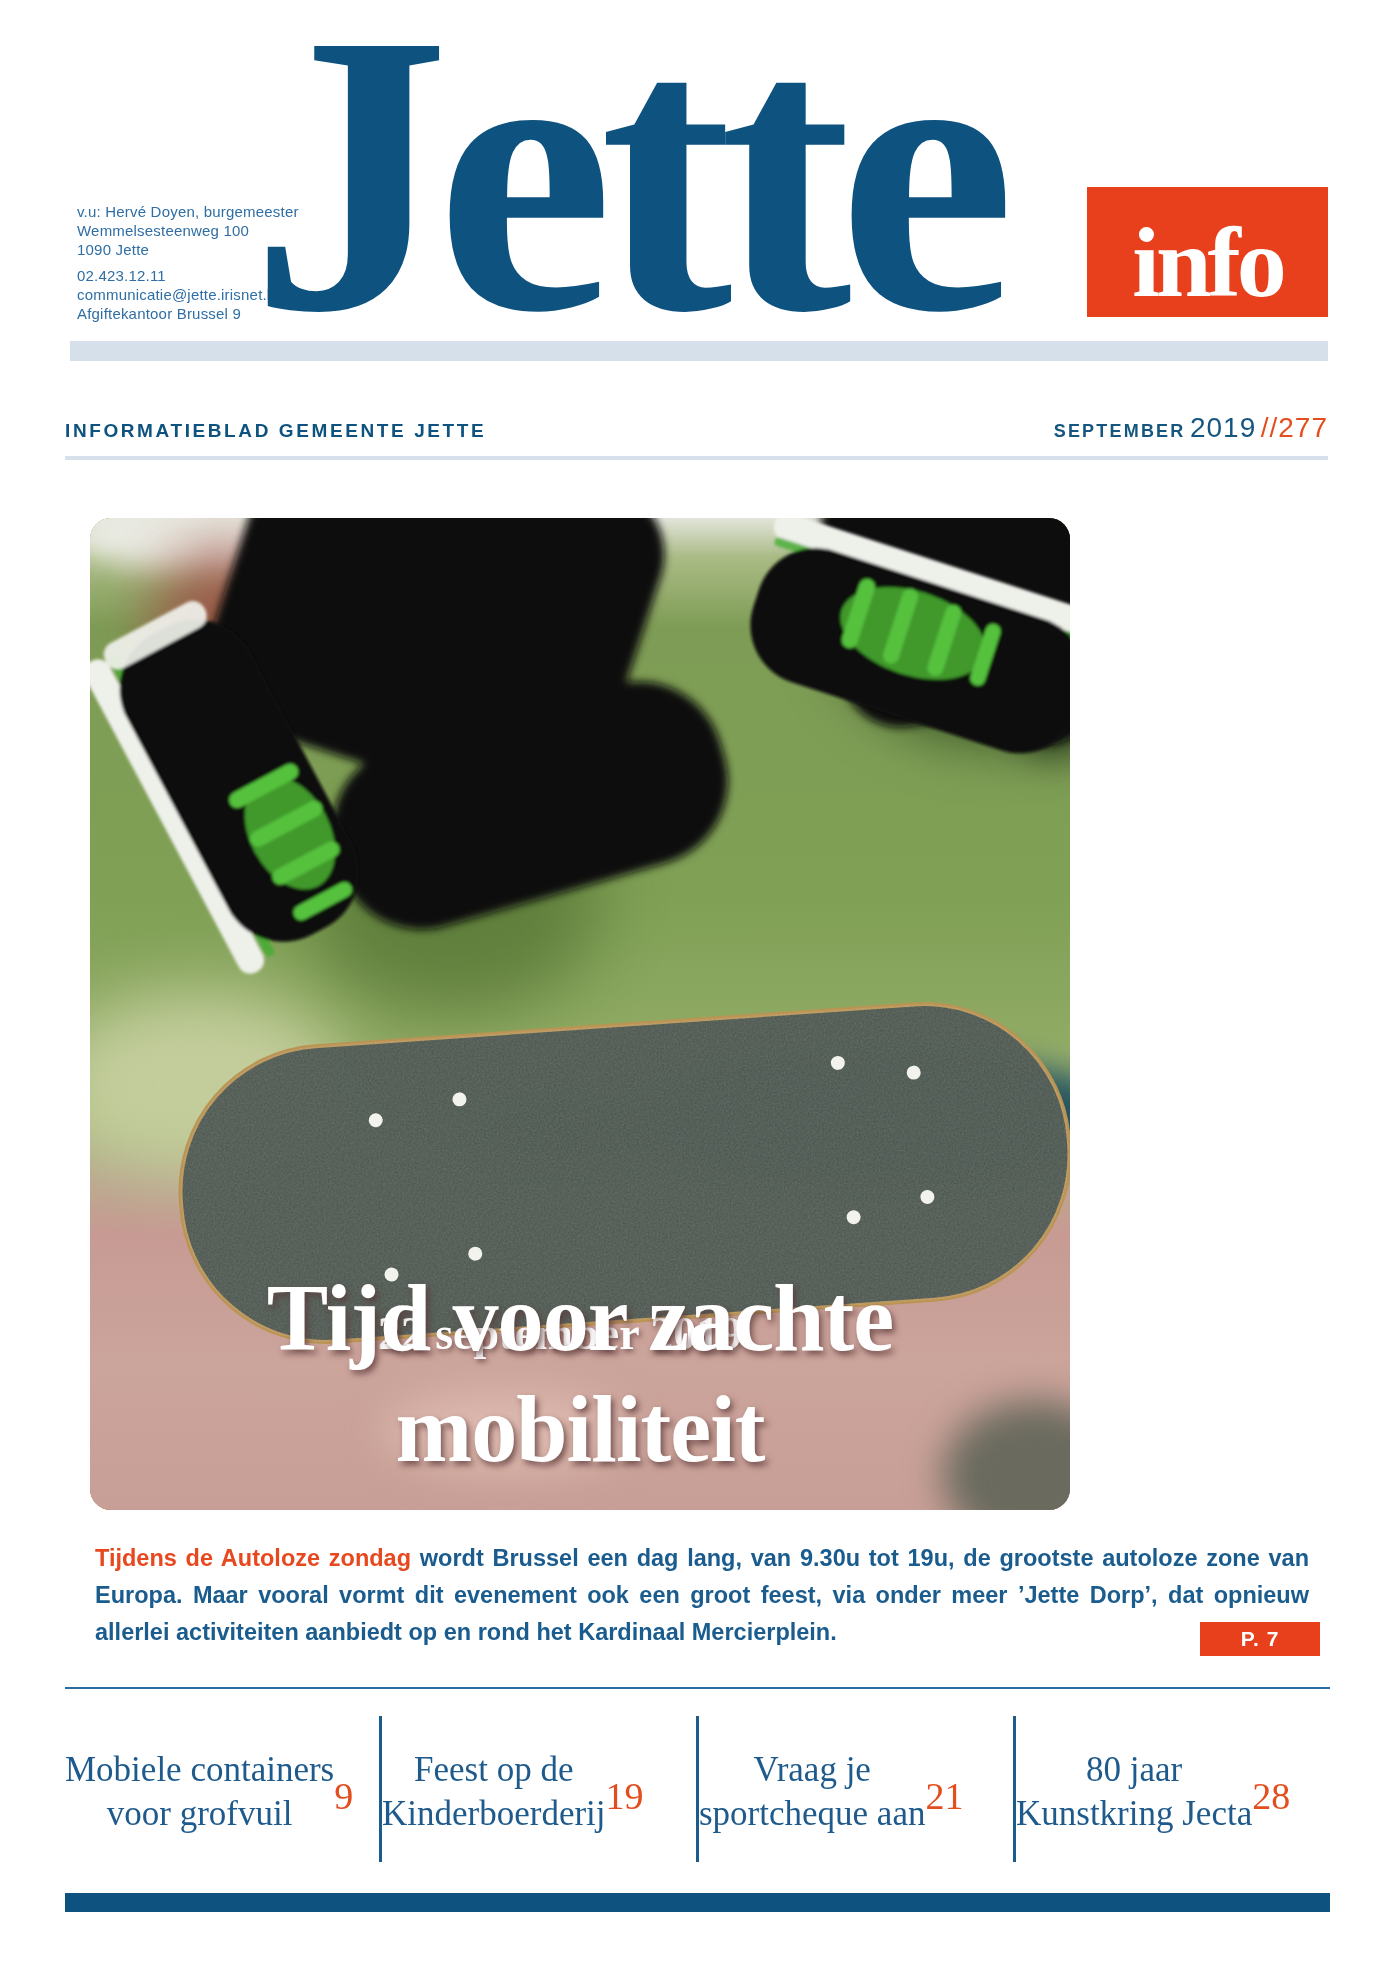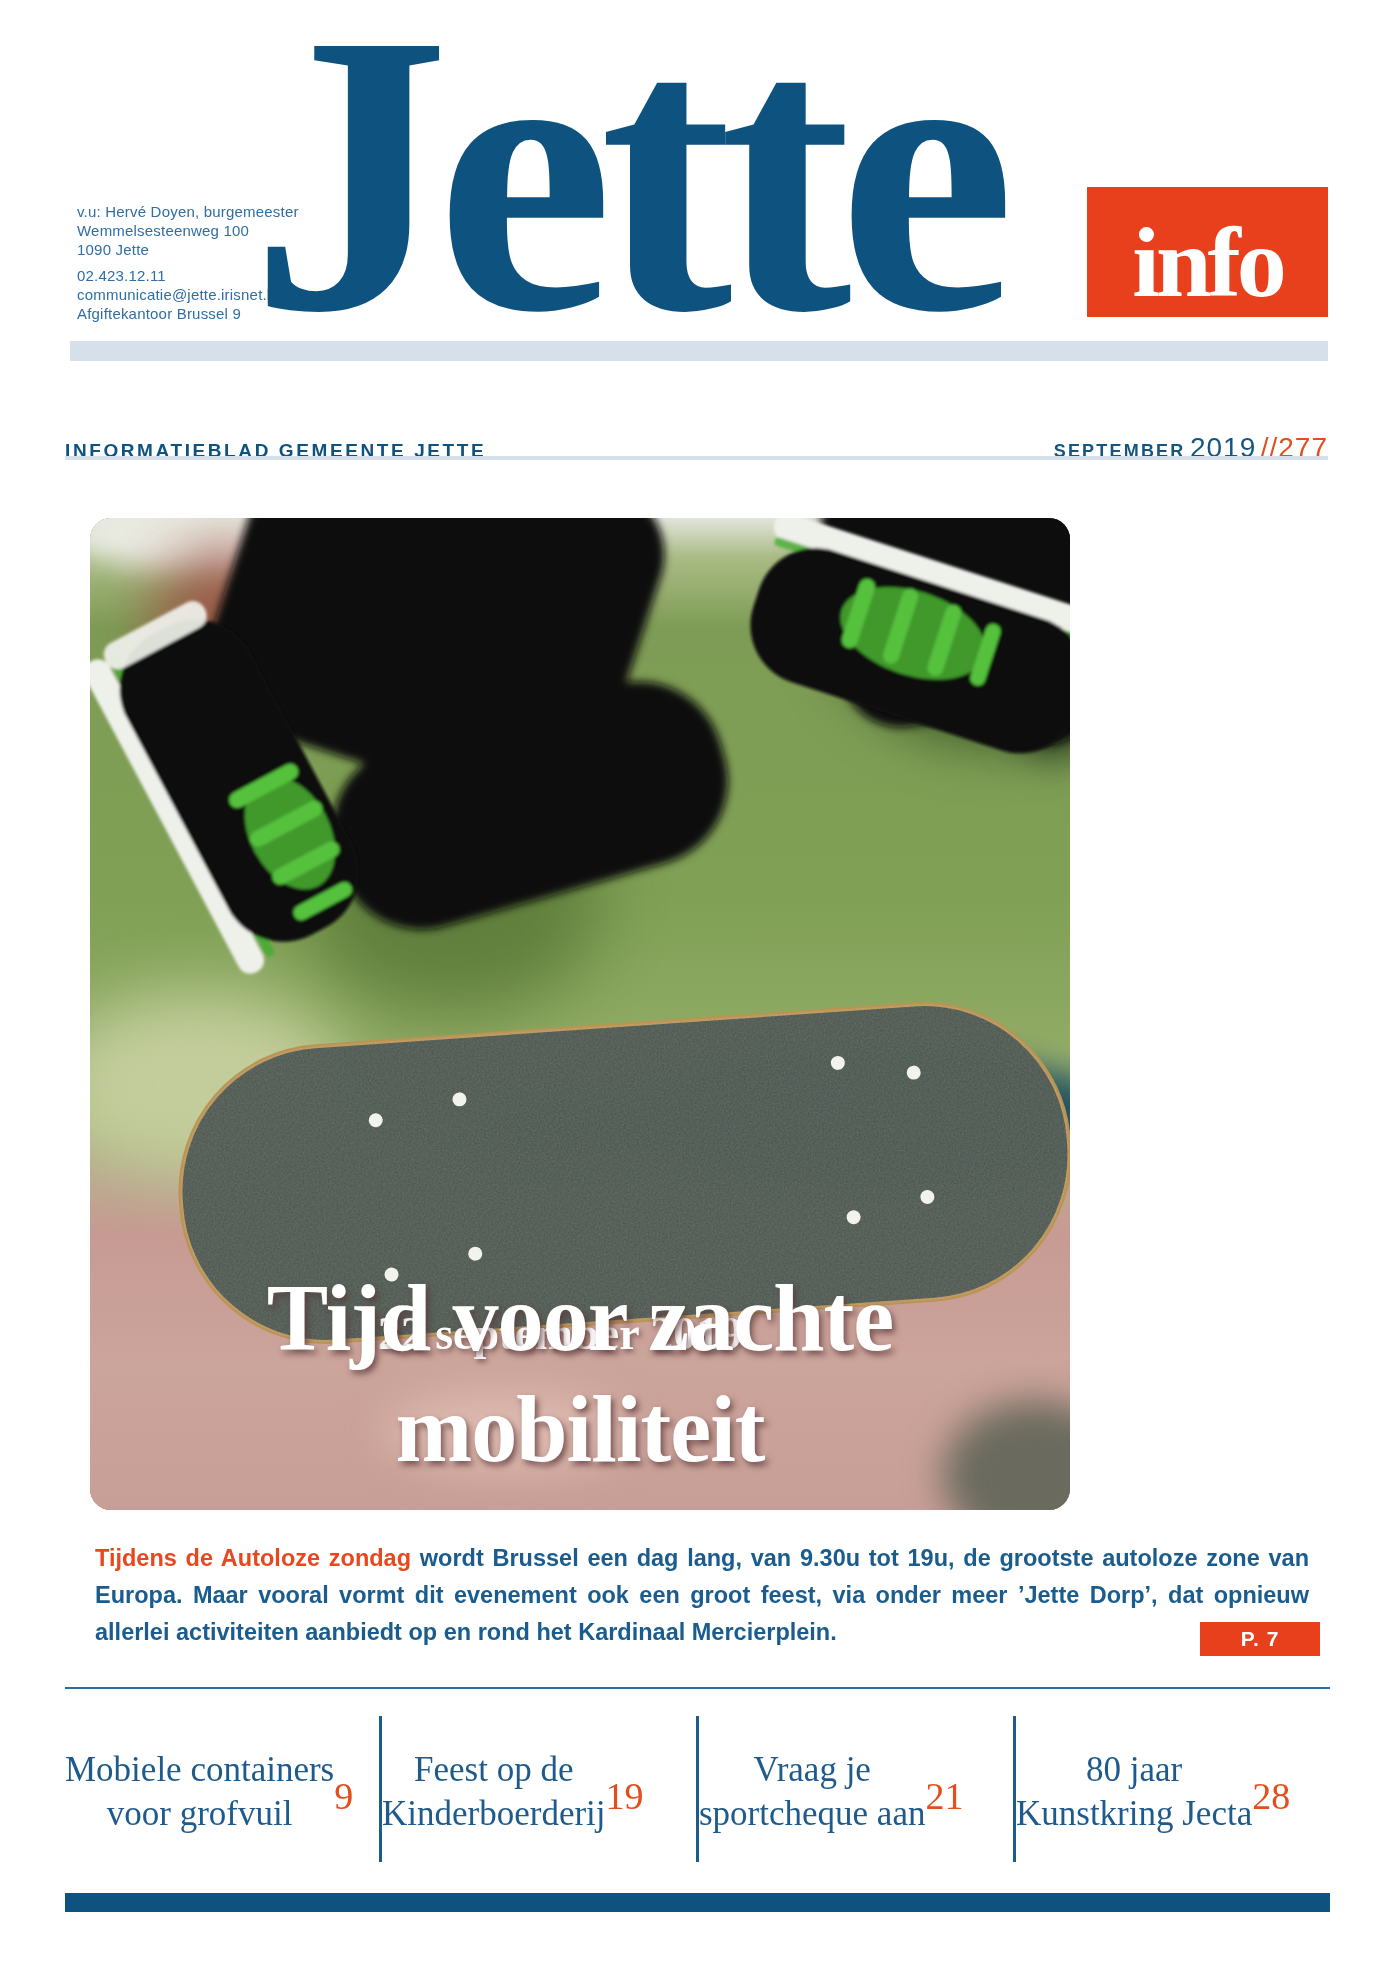--- a/index.html
+++ b/index.html
@@ -12,21 +12,21 @@
   .publisher .gap{margin-top:7px;}
   .lightbar{position:absolute;left:70px;top:341px;width:1258px;height:20px;background:#d6e0eb;z-index:1;}
   .logo{position:absolute;left:250px;top:-26px;z-index:2;font-family:"Liberation Serif",serif;
         font-weight:bold;font-size:400px;line-height:1;color:#0e5380;letter-spacing:-14px;}
   .infobadge{position:absolute;left:1087px;top:187px;width:241px;height:130px;background:#e8401c;
              z-index:3;display:flex;align-items:flex-end;justify-content:center;padding-bottom:4px;box-sizing:border-box;}
   .infobadge span{font-family:"Liberation Serif",serif;font-weight:bold;font-size:100px;line-height:1;
                   color:#ffffff;letter-spacing:-4px;}
 
   
-  .headrow{position:absolute;left:65px;top:432px;width:1263px;display:flex;justify-content:space-between;align-items:baseline;gap:17px;}
+  .headrow{position:absolute;left:65px;top:412px;width:1263px;display:flex;justify-content:space-between;align-items:baseline;gap:17px;}
   .headleft{font-size:19px;font-weight:bold;letter-spacing:2.6px;color:#0e5380;}
   .headright{white-space:nowrap;}
   .month{font-size:18px;font-weight:bold;letter-spacing:2.2px;color:#15567f;}
   .year{font-size:28px;color:#15567f;letter-spacing:1px;}
   .issue{font-size:28px;color:#e34e1f;letter-spacing:1px;}
   .rule1{position:absolute;left:65px;top:456px;width:1263px;height:4px;background:#d6e0eb;}
 
   
   .photo{position:absolute;left:90px;top:518px;width:980px;height:992px;overflow:hidden;background:#a16207;border-radius:21px;}
   .ph-base{position:absolute;inset:0;

